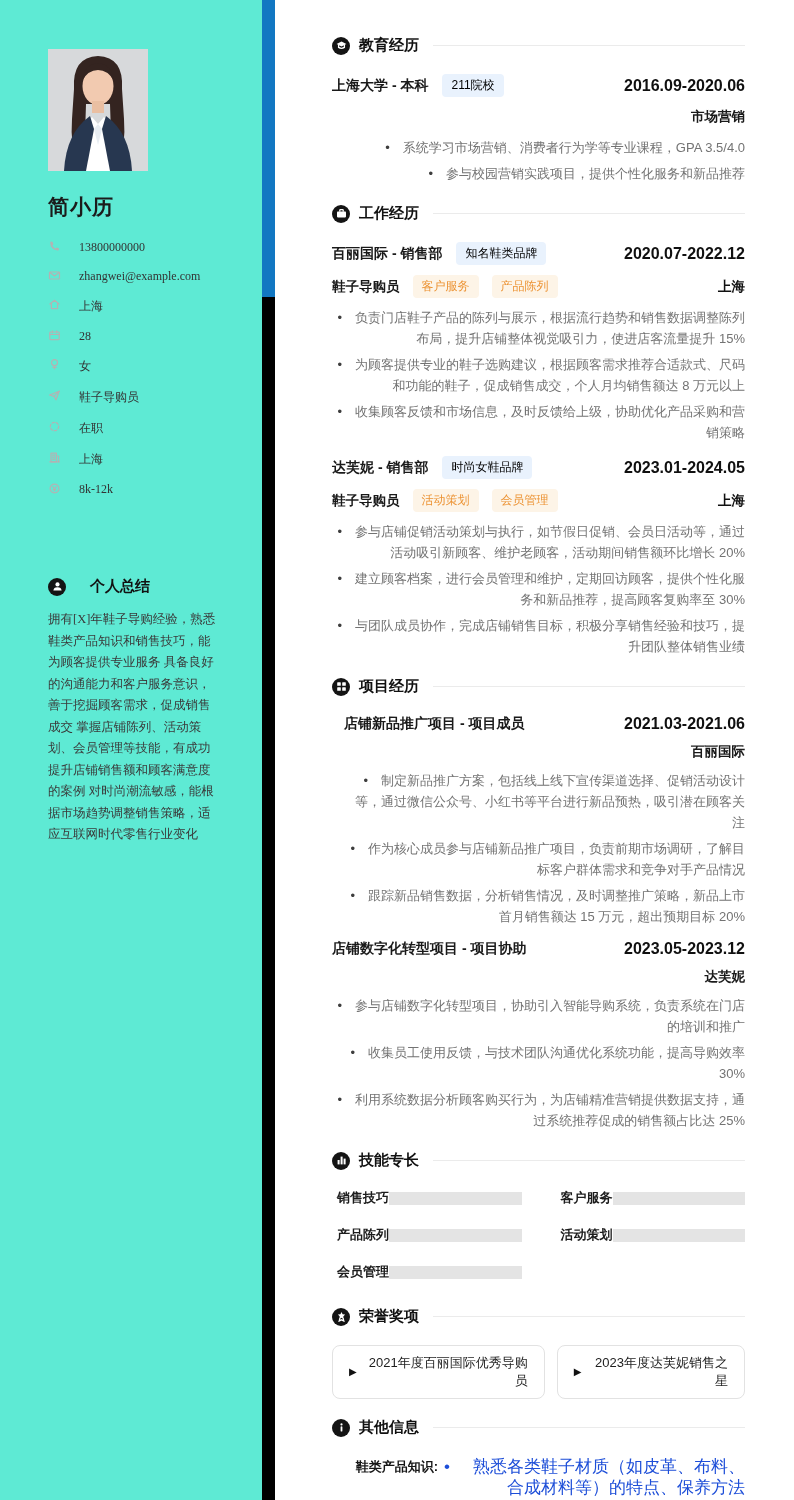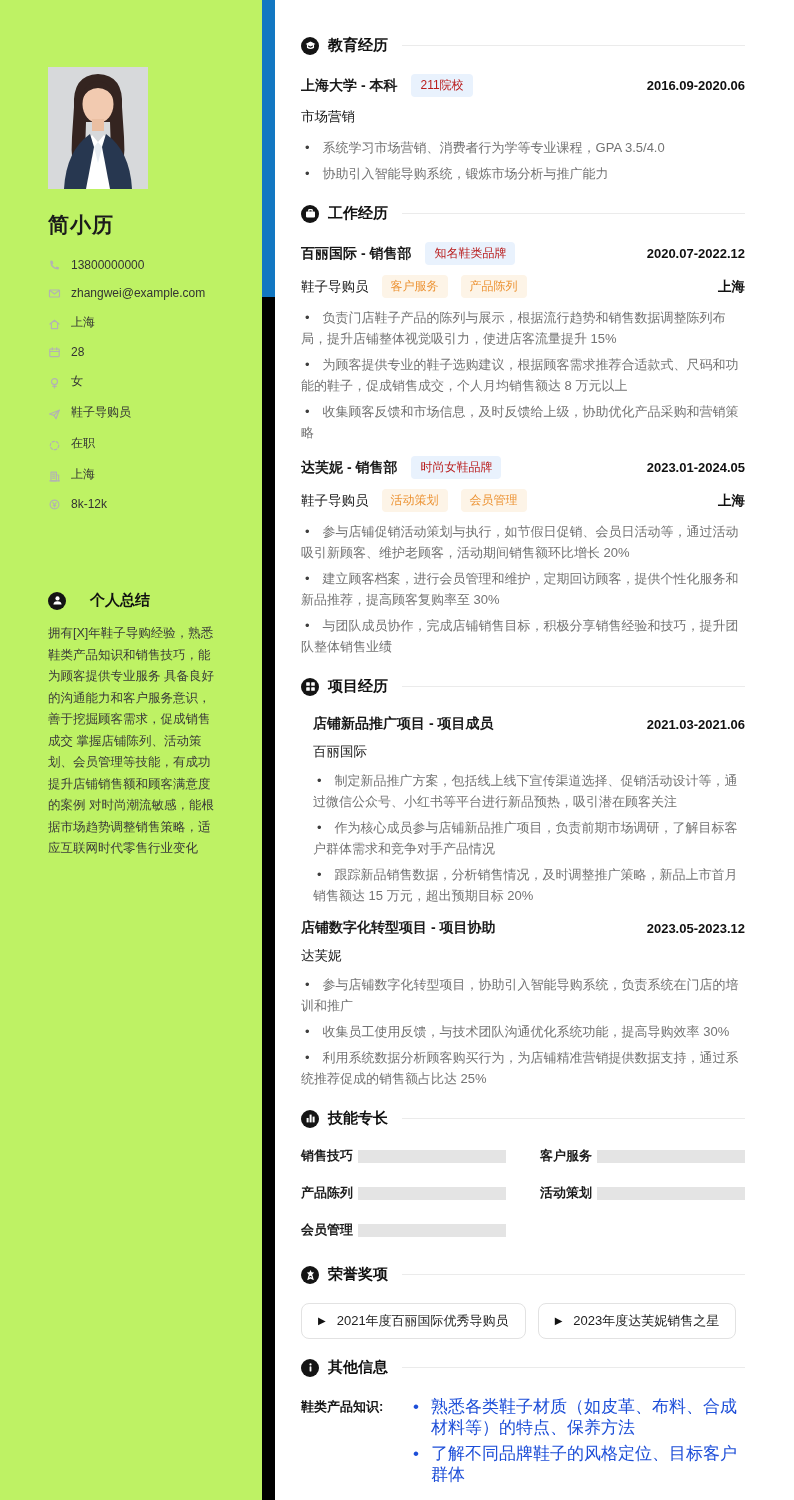--- a/index.html
+++ b/index.html
@@ -8,62 +8,63 @@
     display:flex;
     font-family:"Liberation Sans","DejaVu Sans",sans-serif;
     background:#ffffff;
     color:#222;
     overflow:hidden;
   }
 
   
   .sidebar {
     flex:0 0 262px; width:262px;
-    background:#bef264;
-    padding:67px 26px 0 48px;
+    background:#5eead4;
+    padding:49px 26px 0 48px;
+    font-family:Liberation Serif, serif;
   }
   .photo { width:100px; height:122px; display:block; }
   .name { margin-top:22px; font-size:21px; font-weight:700; color:#1b1b1b; letter-spacing:1px; }
   .contacts { margin-top:19px; }
-  .c-row { display:flex; align-items:flex-end; gap:10px; margin-bottom:14px; font-size:12px; color:#333; }
+  .c-row { display:flex; align-items:flex-start; gap:18px; margin-bottom:14px; font-size:12px; color:#333; }
   .c-icon { width:13px; height:13px; flex:0 0 13px; display:block; }
   .c-icon * { stroke:#b3b3b3; fill:none; stroke-width:1.2; stroke-linecap:round; stroke-linejoin:round; }
   .c-icon .fill { fill:#b3b3b3; stroke:none; }
 
   .summary { margin-top:80px; }
   .side-head { display:flex; align-items:center; gap:24px; }
   .side-title { font-size:15px; font-weight:700; color:#111; }
   .summary-text { margin-top:13px; width:172px; font-size:12.5px; line-height:21.5px; color:#3a3a3a; }
 
   
   .stripe { flex:0 0 13px; width:13px; display:flex; flex-direction:column; }
   .stripe-blue { height:297px; background:#1277c2; }
   .stripe-black { flex:1; background:#000; }
 
   
-  .main { flex:1; background:#fff; padding:36px 49px 0 26px; }
+  .main { flex:1; background:#fff; padding:36px 49px 0 57px;text-align:right; }
   .sec-head { display:flex; align-items:center; gap:9px; margin-bottom:19px; }
   .sec-icon { width:18px; height:18px; border-radius:50%; background:#141414; flex:0 0 18px;
               display:flex; align-items:center; justify-content:center; }
   .sec-icon svg { width:11px; height:11px; display:block; }
   .sec-icon .g { fill:#fff; stroke:none; }
   .sec-icon .s { stroke:#fff; fill:none; stroke-width:1.3; stroke-linecap:round; }
   .sec-title { font-size:15px; font-weight:700; color:#111; white-space:nowrap; }
   .sec-line { flex:1; height:1px; background:#ebebeb; margin-left:5px; }
 
   .row-between { display:flex; justify-content:space-between; align-items:center; }
   .entry-left { display:flex; align-items:center; gap:14px; }
   .entry-title { font-size:14px; font-weight:700; color:#1a1a1a; }
-  .date { font-size:13px; font-weight:700; color:#101010; white-space:nowrap; }
+  .date { font-size:16px; font-weight:700; color:#101010; white-space:nowrap; }
   .loc { font-size:13.5px; font-weight:700; color:#101010; }
 
-  .badge-blue { background:#e9f2fd; color:#b91c1c; font-size:12px; padding:3px 9px; border-radius:4px; font-weight:400; white-space:nowrap; }
+  .badge-blue { background:#e9f2fd; color:#000000; font-size:12px; padding:3px 9px; border-radius:4px; font-weight:400; white-space:nowrap; }
   .tag-orange { background:#fdf4e7; color:#ec9334; font-size:12px; padding:3px 9px; border-radius:4px; font-weight:400; white-space:nowrap; }
 
-  .sub-bold { font-size:13.5px; font-weight:400; color:#1a1a1a; }
+  .sub-bold { font-size:13.5px; font-weight:700; color:#1a1a1a; }
   .role-row { margin-top:10px; }
   .role-left { display:flex; align-items:center; gap:13px; }
 
   .bullets { margin-top:9px; }
   .bullet { font-size:13px; color:#737373; line-height:21px; margin-bottom:5px; }
   .bullet::before { content:"•"; margin:0 13px 0 4px; color:#3d3d3d; }
 
   .sec-edu .bullets { margin-top:11px; }
   .mt10 { margin-top:10px; }
   .mt11 { margin-top:11px; }
@@ -216,21 +217,21 @@
     <div class="row-between">
       <span class="entry-left">
         <span class="entry-title">上海大学 - 本科</span>
         <span class="badge-blue">211院校</span>
       </span>
       <span class="date">2016.09-2020.06</span>
     </div>
     <div class="sub-bold mt11">市场营销</div>
     <div class="bullets">
       <div class="bullet">系统学习市场营销、消费者行为学等专业课程，GPA 3.5/4.0</div>
-      <div class="bullet">协助引入智能导购系统，锻炼市场分析与推广能力</div>
+      <div class="bullet">参与校园营销实践项目，提供个性化服务和新品推荐</div>
     </div>
   </section>
 
   <section class="sec">
     <div class="sec-head">
       <span class="sec-icon">
         <svg viewBox="0 0 11 11">
             <rect class="g" x="1" y="3.4" width="9" height="6" rx="0.8"></rect>
             <path class="s" d="M3.8 3.2 V2.2 Q3.8 1.6 4.4 1.6 H6.6 Q7.2 1.6 7.2 2.2 V3.2"></path>
           </svg>

